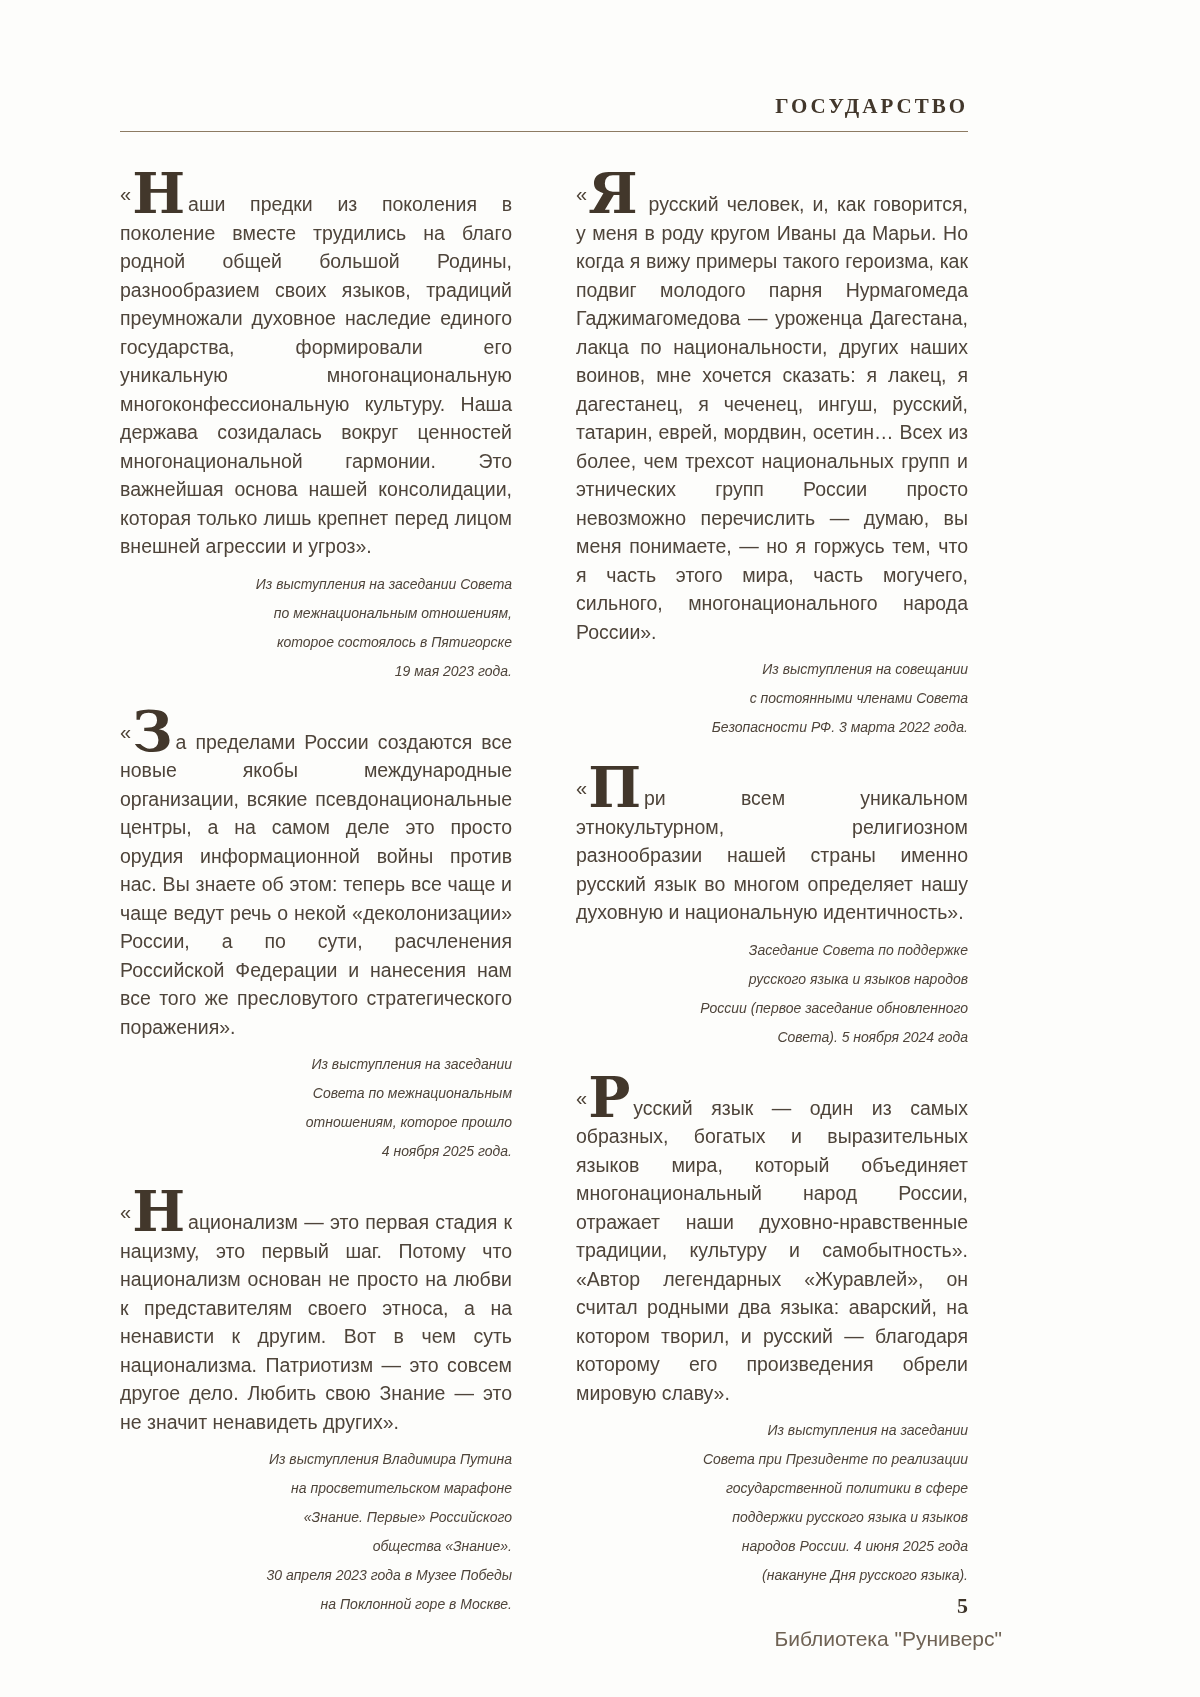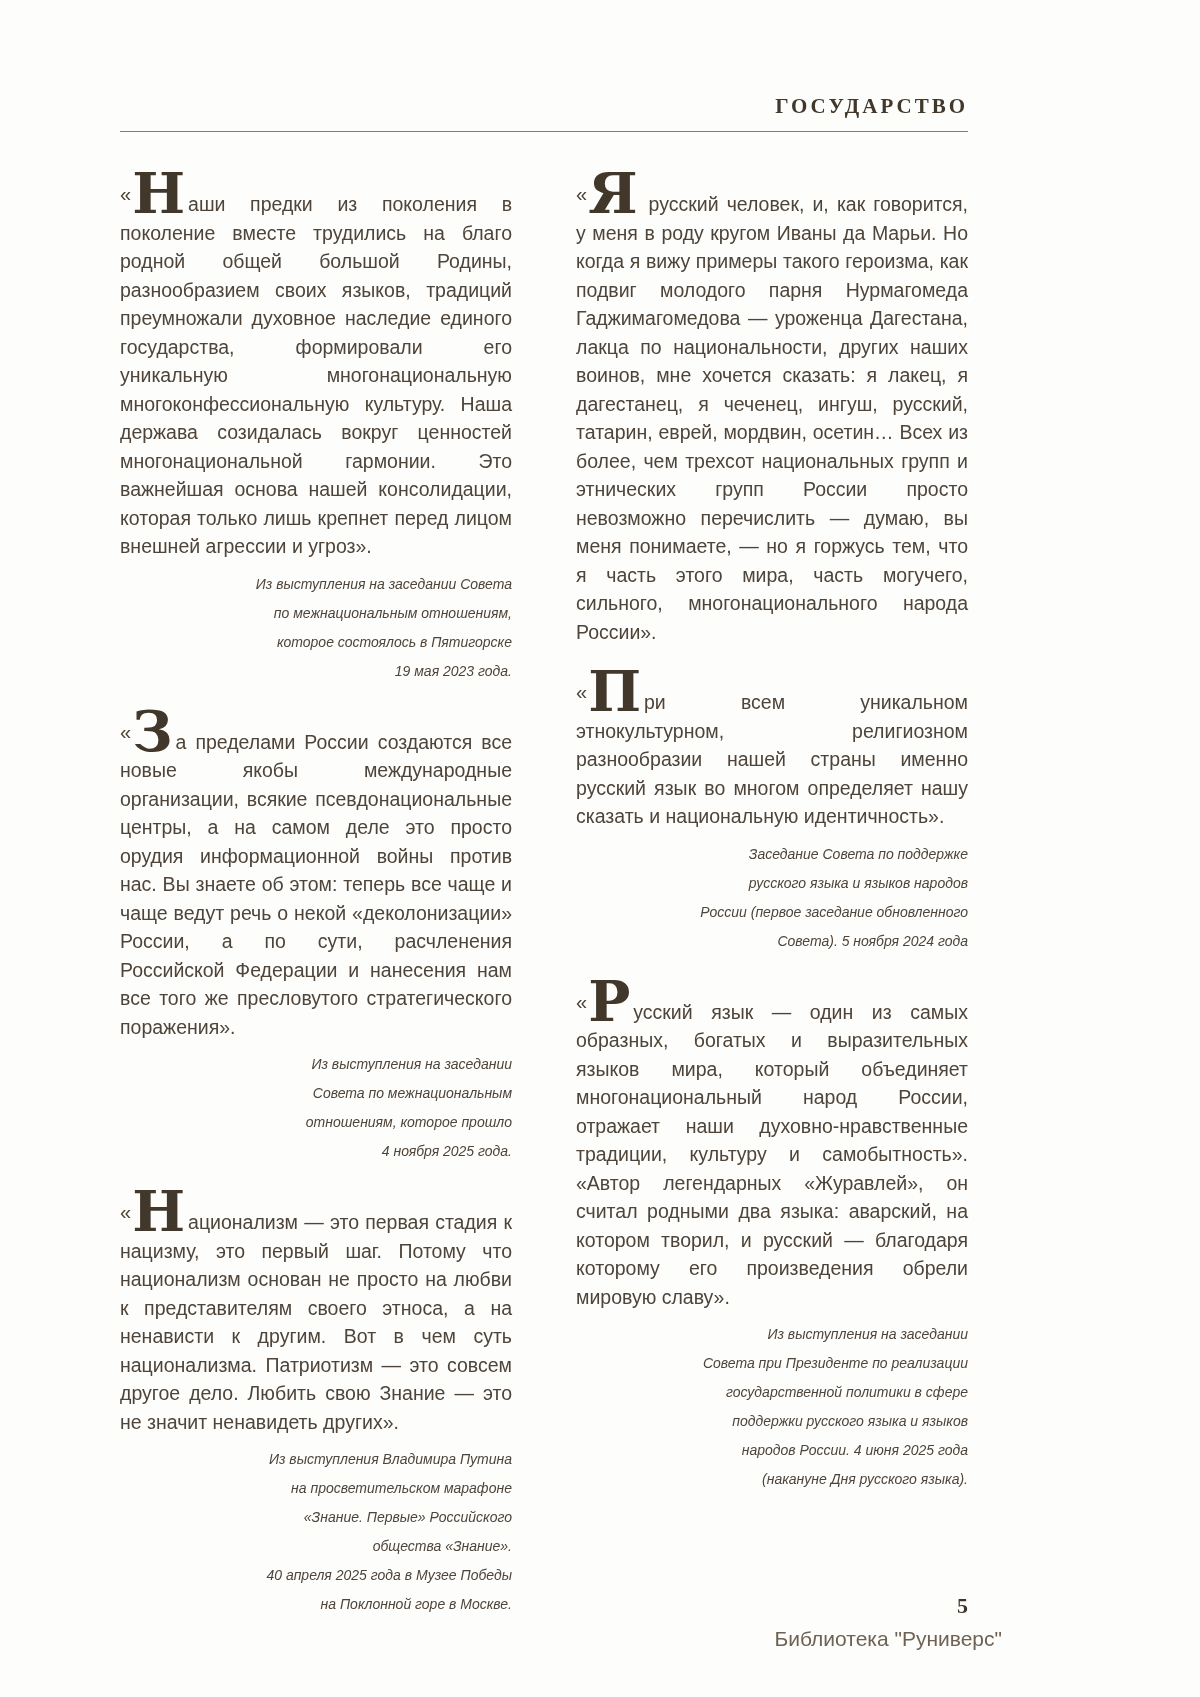--- a/index.html
+++ b/index.html
@@ -115,34 +115,37 @@
 отношениям, которое прошло
 4 ноября 2025 года.</p>
         </article>
 
         <article class="quote">
           <p class="quote-text"><span class="open">«</span><span class="dropcap">Н</span><span>ационализм — это первая стадия к нацизму, это первый шаг. Потому что национализм основан не просто на любви к представителям своего этноса, а на ненависти к другим. Вот в чем суть национализма. Патриотизм — это совсем другое дело. Любить свою Знание — это не значит ненавидеть других».</span></p>
           <p class="attribution">Из выступления Владимира Путина
 на просветительском марафоне
 «Знание. Первые» Российского
 общества «Знание».
-40 апреля 2025 года в Музее Победы
+30 апреля 2023 года в Музее Победы
 на Поклонной горе в Москве.</p>
         </article>
 
       </div>
 
       <div class="col">
 
         <article class="quote">
           <p class="quote-text"><span class="open">«</span><span class="dropcap">Я</span><span> русский человек, и, как говорится, у меня в роду кругом Иваны да Марьи. Но когда я вижу примеры такого героизма, как подвиг молодого парня Нурмагомеда Гаджимагомедова — уроженца Дагестана, лакца по национальности, других наших воинов, мне хочется сказать: я лакец, я дагестанец, я чеченец, ингуш, русский, татарин, еврей, мордвин, осетин… Всех из более, чем трехсот национальных групп и этнических групп России просто невозможно перечислить — думаю, вы меня понимаете, — но я горжусь тем, что я часть этого мира, часть могучего, сильного, многонационального народа России».</span></p>
+          <p class="attribution">Из выступления на совещании
+с постоянными членами Совета
+Безопасности РФ. 3 марта 2022 года.</p>
         </article>
 
         <article class="quote">
-          <p class="quote-text"><span class="open">«</span><span class="dropcap">П</span><span>ри всем уникальном этнокультурном, религиозном разнообразии нашей страны именно русский язык во многом определяет нашу сказать и национальную идентичность».</span></p>
+          <p class="quote-text"><span class="open">«</span><span class="dropcap">П</span><span>ри всем уникальном этнокультурном, религиозном разнообразии нашей страны именно русский язык во многом определяет нашу духовную и национальную идентичность».</span></p>
           <p class="attribution">Заседание Совета по поддержке
 русского языка и языков народов
 России (первое заседание обновленного
 Совета). 5 ноября 2024 года</p>
         </article>
 
         <article class="quote">
           <p class="quote-text"><span class="open">«</span><span class="dropcap">Р</span><span>усский язык — один из самых образных, богатых и выразительных языков мира, который объединяет многонациональный народ России, отражает наши духовно-нравственные традиции, культуру и самобытность». «Автор легендарных «Журавлей», он считал родными два языка: аварский, на котором творил, и русский — благодаря которому его произведения обрели мировую славу».</span></p>
           <p class="attribution">Из выступления на заседании
 Совета при Президенте по реализации

